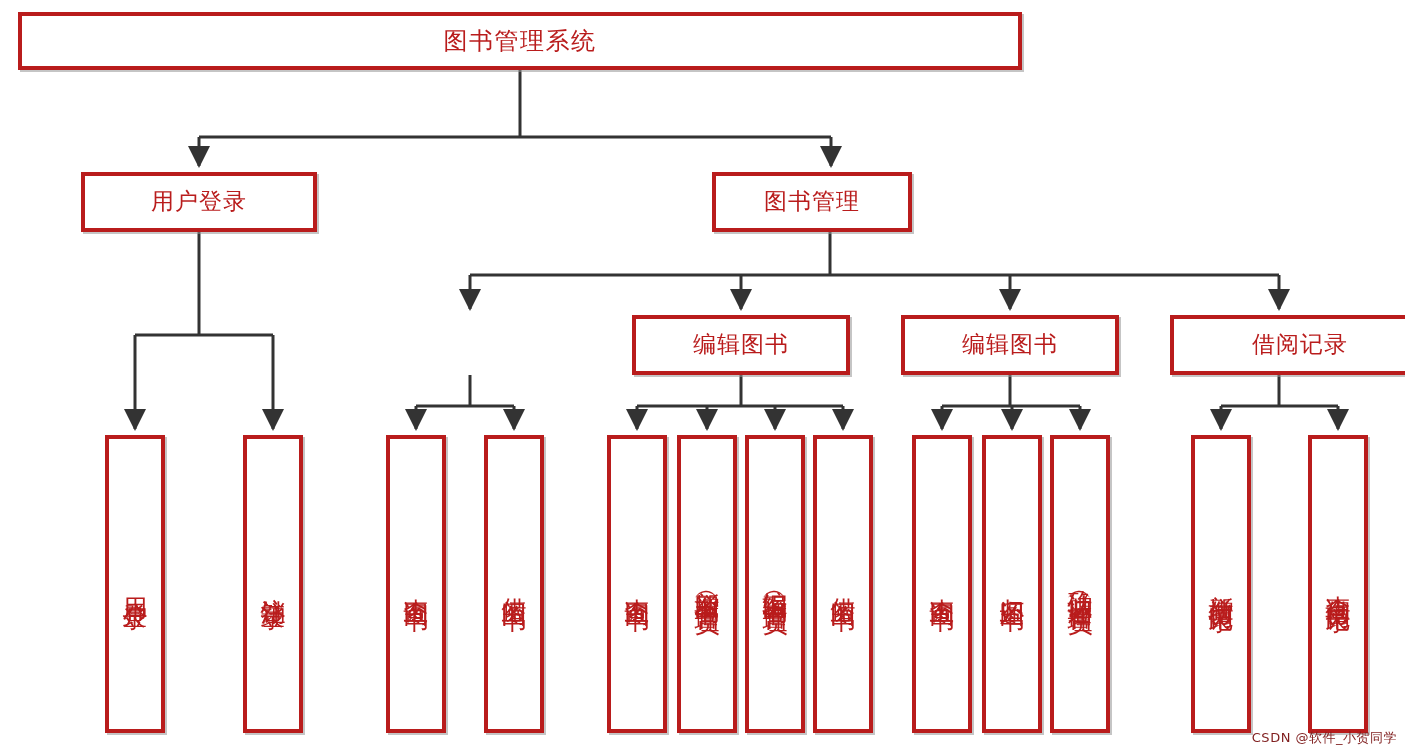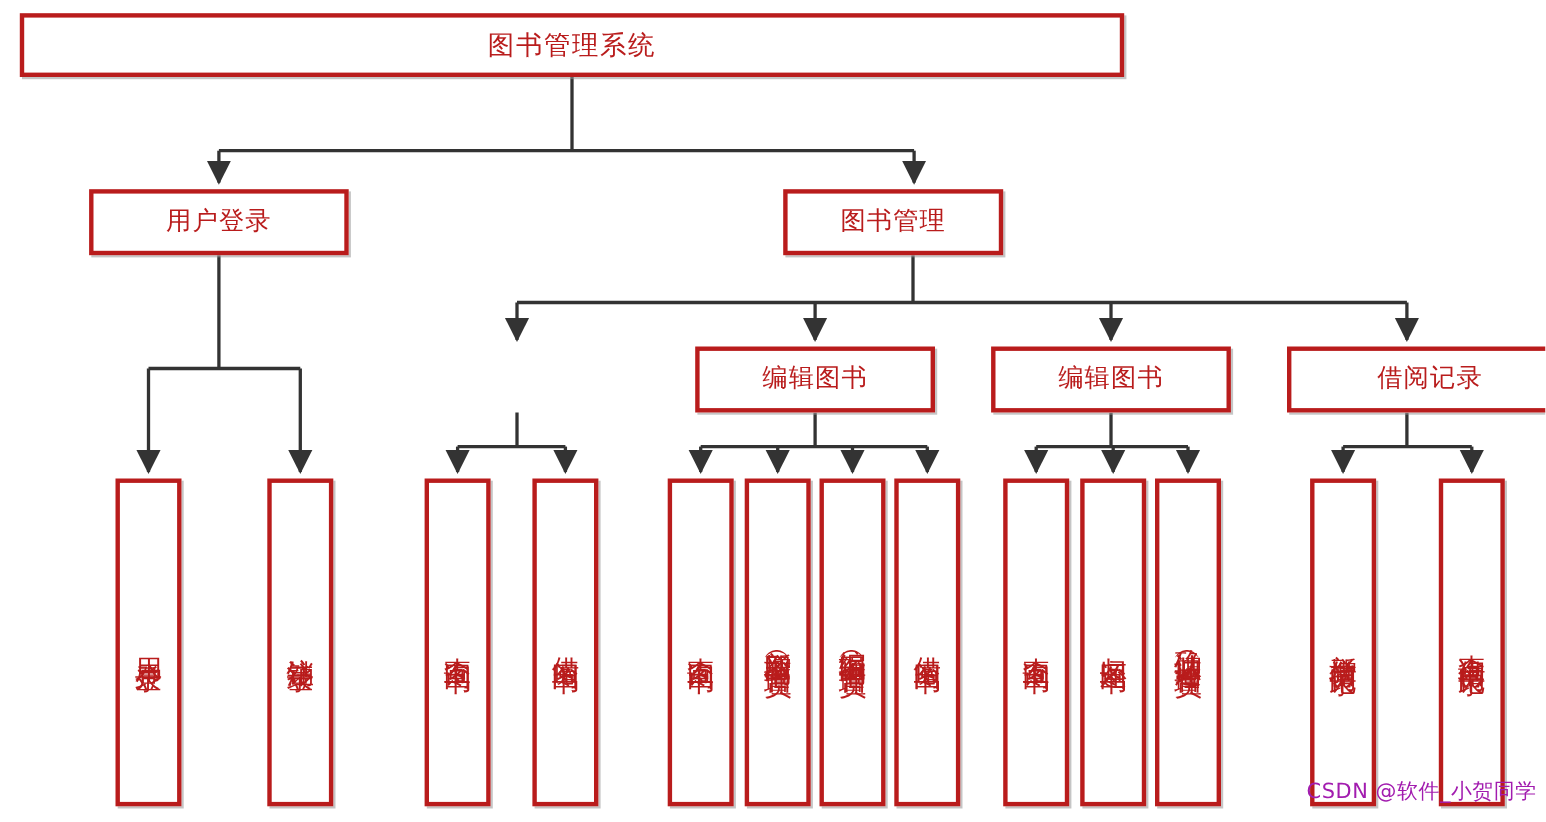--- a/index.html
+++ b/index.html
@@ -59,23 +59,23 @@
     writing-mode: vertical-rl;
     text-orientation: upright;
     font-size: 25px;
     letter-spacing: 3px;
     line-height: 1.0;
     max-height: 100%;
   }
   #watermark {
     position: absolute;
     right: 8px;
-    bottom: 15px;
-    font-size: 19px;
-    color: #a21caf;
+    bottom: 0;
+    font-size: 13px;
+    color: #7f1d1d;
     letter-spacing: 0.5px;
     white-space: nowrap;
     font-family: "DejaVu Sans", "Liberation Sans", sans-serif;
   }
 </style>
 </head>
 <body>
 
 <div id="diagram">
 

